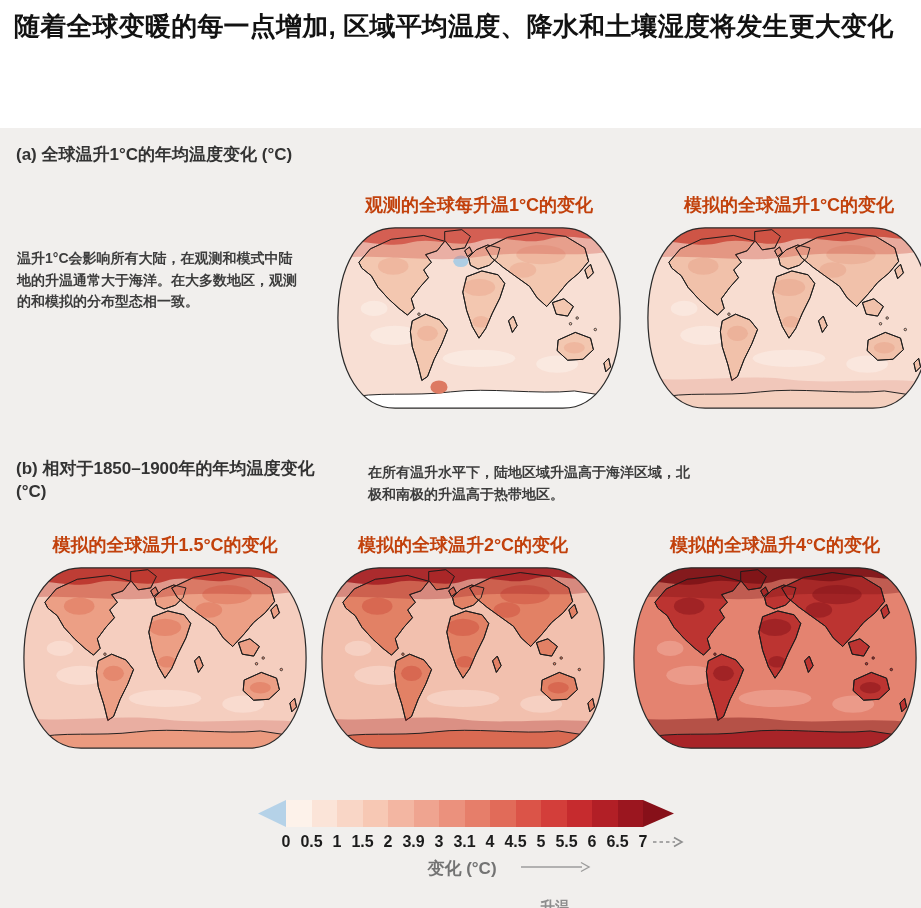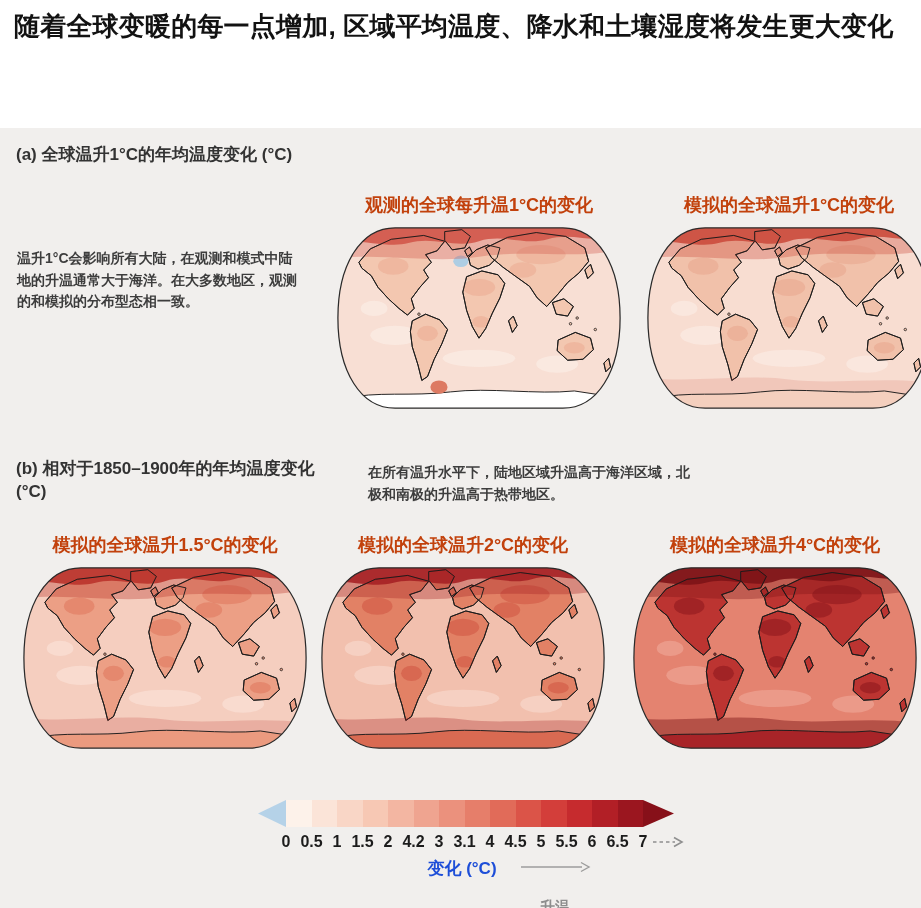--- a/index.html
+++ b/index.html
@@ -18,21 +18,21 @@
   .map-caption{font-size:18px;font-weight:700;color:#c2410c;text-align:center;white-space:nowrap;}
   .map-box{width:286px;height:192px;}
   .map-box svg{display:block;width:100%;height:100%;}
   .colorbar{left:258px;top:800px;width:420px;height:60px;}
   .cb-row{position:absolute;left:0;top:0;height:27px;display:flex;}
   .cb-seg{width:25.5px;height:27px;}
   .cb-arrow-left{width:28px;height:27px;clip-path:polygon(100% 0,100% 100%,0 50%);}
   .cb-arrow-right{width:31px;height:27px;clip-path:polygon(0 0,100% 50%,0 100%);}
   .cb-ticks{position:absolute;left:0;top:33px;height:20px;width:420px;}
   .cb-tick{position:absolute;transform:translateX(-50%);font-size:16px;font-weight:700;color:#1c1c1c;white-space:nowrap;}
-  .axis-label{left:372px;top:857px;width:180px;text-align:center;font-size:17px;font-weight:600;color:#1d4ed8;}
+  .axis-label{left:372px;top:857px;width:180px;text-align:center;font-size:17px;font-weight:600;color:#737373;}
   .direction-label{left:518px;top:874px;width:74px;text-align:center;font-size:15px;font-weight:600;color:#8d8d8d;margin-top:24px;}
 </style>
 </head>
 <body>
 
 <div id="figure">
 
   <div class="abs page-title">随着全球变暖的每一点增加, 区域平均温度、降水和土壤湿度将发生更大变化</div>
 
   <div class="abs panel-bg"></div>
@@ -356,21 +356,21 @@
           <div class="cb-seg" style="background: rgb(155, 22, 31);"></div>
         </div>
       <div class="cb-arrow-right" id="cb-right" style="background: rgb(135, 16, 25);"></div>
     </div>
     <div class="cb-ticks" id="cb-ticks">
         <span class="cb-tick" style="left: 28px;">0</span>
         <span class="cb-tick" style="left: 53.5px;">0.5</span>
         <span class="cb-tick" style="left: 79px;">1</span>
         <span class="cb-tick" style="left: 104.5px;">1.5</span>
         <span class="cb-tick" style="left: 130px;">2</span>
-        <span class="cb-tick" style="left: 155.5px;">4.2</span>
+        <span class="cb-tick" style="left: 155.5px;">3.9</span>
         <span class="cb-tick" style="left: 181px;">3</span>
         <span class="cb-tick" style="left: 206.5px;">3.1</span>
         <span class="cb-tick" style="left: 232px;">4</span>
         <span class="cb-tick" style="left: 257.5px;">4.5</span>
         <span class="cb-tick" style="left: 283px;">5</span>
         <span class="cb-tick" style="left: 308.5px;">5.5</span>
         <span class="cb-tick" style="left: 334px;">6</span>
         <span class="cb-tick" style="left: 359.5px;">6.5</span>
         <span class="cb-tick" style="left: 385px;">7</span>
       </div>

